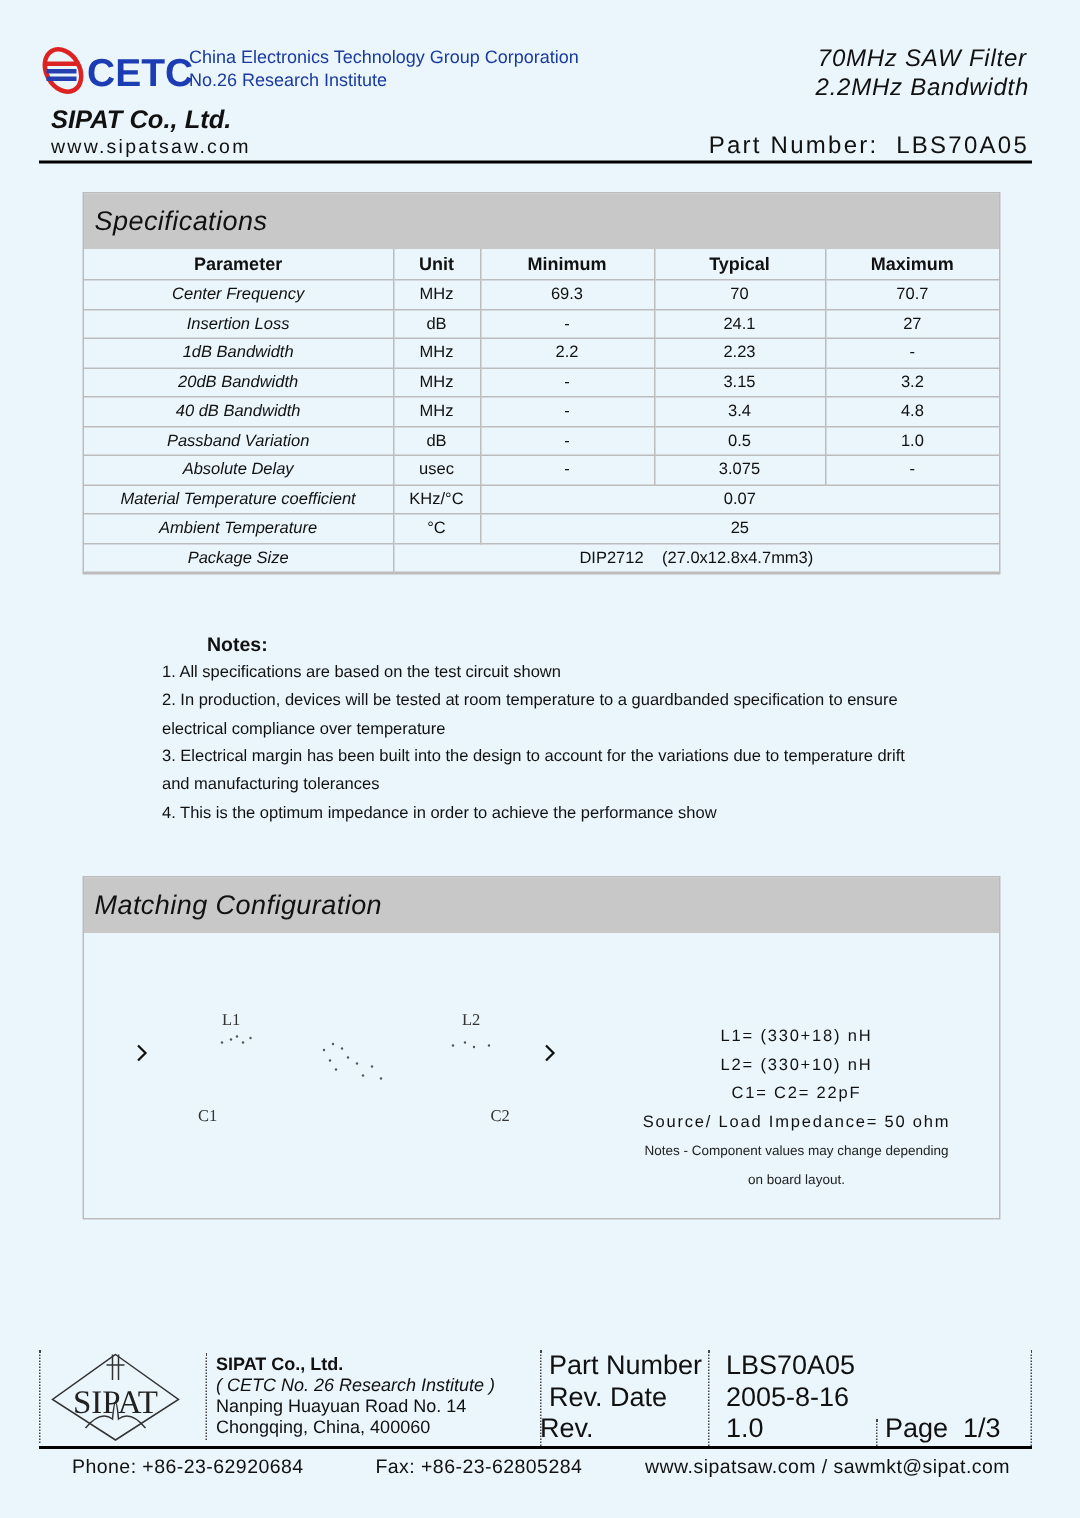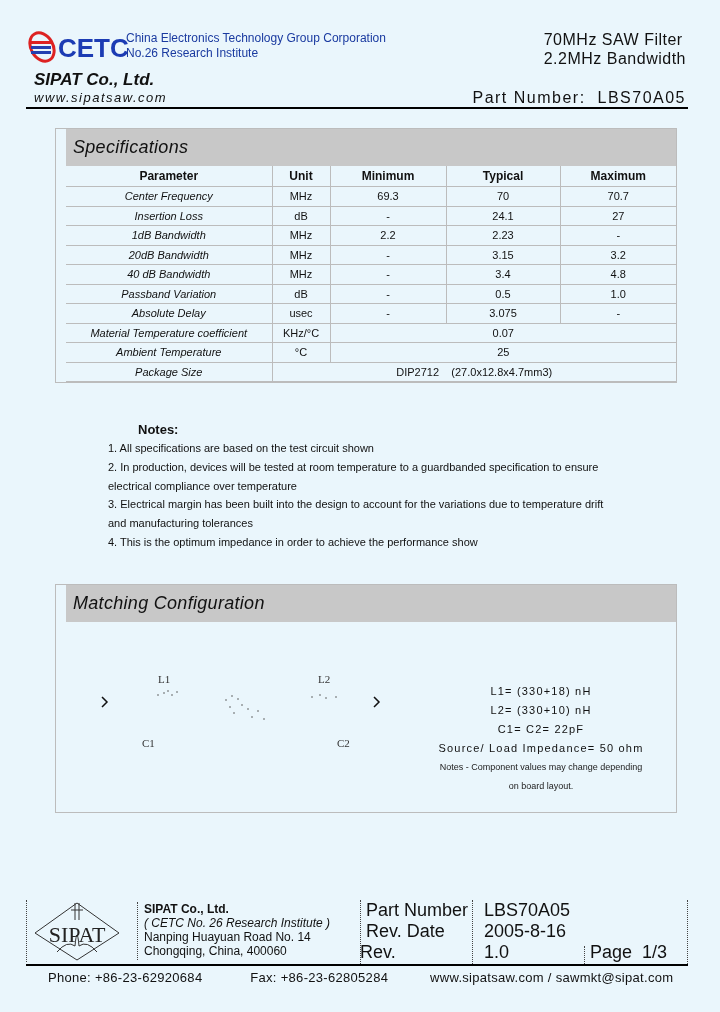--- a/index.html
+++ b/index.html
@@ -6,27 +6,27 @@
   body {
     width: 720px; height: 1012px; background: #eaf6fc; position: relative;
     font-family: "Liberation Sans", sans-serif; color: #111; overflow: hidden;
   }
   .abs { position: absolute; }
 
   
   .cetc-logo { left: 28px; top: 30px; width: 100px; height: 34px; }
   .cetc-text { left: 126px; top: 31px; font-size: 12px; line-height: 15px; color: #1a3aa0; }
   .sipat-name { left: 34px; top: 70px; font-size: 17px; font-weight: bold; font-style: italic; color: #111; }
-  .sipat-url { left: 34px; top: 90px; font-size: 13px; font-style: italic; letter-spacing: 1.5px; color: #111; }
-  .product-lines { right: 34px; top: 30px; text-align: left; font-size: 16px; line-height: 19px; letter-spacing: 0.5px; }
+  .sipat-url { left: 34px; top: 90px; font-size: 13px; letter-spacing: 1.5px; color: #111; }
+  .product-lines { right: 34px; top: 30px; text-align: center; font-size: 16px; line-height: 19px; letter-spacing: 0.5px; font-style: italic; }
   .part-number { right: 34px; top: 89px; font-size: 16px; letter-spacing: 1.5px; }
   .header-rule { left: 26px; top: 107px; width: 662px; height: 2px; background: #000; }
 
   
-  .section { left: 55px; width: 610px; border: 1px solid #bcbcbc; background: #eaf6fc; padding-left: 10px; }
+  .section { left: 55px; width: 610px; border: 1px solid #bcbcbc; background: #eaf6fc; }
   .section-title {
     background: #c8c8c8; height: 37px; line-height: 37px; padding-left: 7px;
     font-size: 18px; font-style: italic; color: #111; letter-spacing: 0.3px;
   }
 
   table.spec { border-collapse: collapse; width: 100%; font-size: 11px; }
   table.spec td, table.spec th { border: 1px solid #bcbcbc; text-align: center; padding: 0; height: 18.5px; }
   table.spec th { font-weight: bold; font-size: 12px; height: 20px; }
   table.spec tr td:first-child { font-style: italic; }
   table.spec tr:first-child th { border-top: none; }

